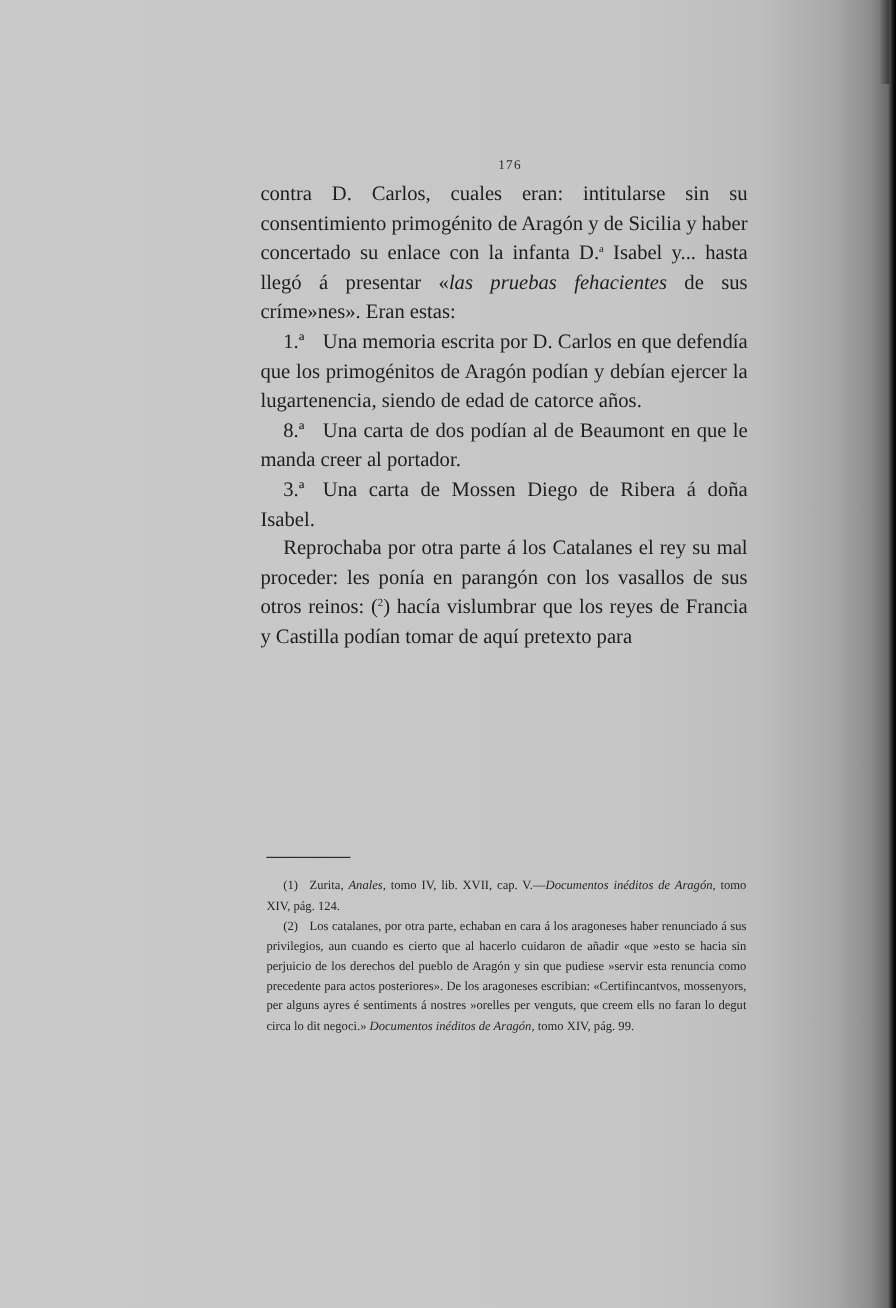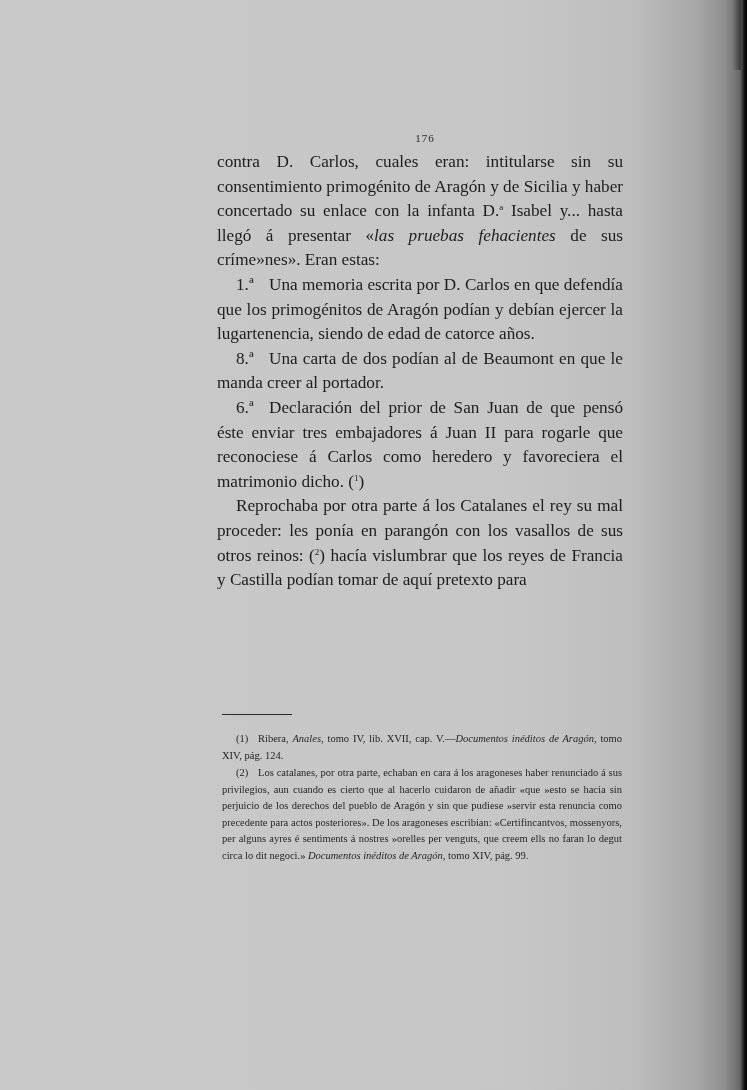--- a/index.html
+++ b/index.html
@@ -52,24 +52,24 @@
   <div class="edge-strip-top"></div>
   <div class="edge-strip"></div>
 
   <div class="page-number">176</div>
 
   <div class="body-text">
     <p class="para"><span>contra D. Carlos, cuales eran: intitularse sin su consentimiento primogénito de Aragón y de Sicilia y haber concertado su enlace con la infanta D.</span><sup>a</sup><span> Isabel y... hasta llegó á presentar «</span><span class="ital">las pruebas fehacientes</span><span> de sus críme»nes». Eran estas:</span></p>
 
     <p class="para indent"><span class="num">1.ª</span><span>Una memoria escrita por D. Carlos en que defendía que los primogénitos de Aragón podían y debían ejercer la lugartenencia, siendo de edad de catorce años.</span></p>
     <p class="para indent"><span class="num">8.ª</span><span>Una carta de dos podían al de Beaumont en que le manda creer al portador.</span></p>
-    <p class="para indent"><span class="num">6.ª</span><span>Declaración del prior de San Juan de que pensó éste enviar tres embajadores á Juan II para rogarle que reconociese á Carlos como heredero y favoreciera el matrimonio dicho. (</span><sup>1</sup><span>)</span></p>
+    <p class="para indent"><span class="num">3.ª</span><span>Una carta de Mossen Diego de Ribera á doña Isabel.</span></p>
 
     <p class="para indent"><span>Reprochaba por otra parte á los Catalanes el rey su mal proceder: les ponía en parangón con los vasallos de sus otros reinos: (</span><sup>2</sup><span>) hacía vislumbrar que los reyes de Francia y Castilla podían tomar de aquí pretexto para</span></p>
   </div>
 
   <div class="rule"></div>
 
   <div class="footnotes">
-    <p class="fn"><span class="fn-mark">(1)</span><span>Ribera, </span><span class="ital">Anales</span><span>, tomo IV, lib. XVII, cap. V.—</span><span class="ital">Documentos inéditos de Aragón</span><span>, tomo XIV, pág. 124.</span></p>
+    <p class="fn"><span class="fn-mark">(1)</span><span>Zurita, </span><span class="ital">Anales</span><span>, tomo IV, lib. XVII, cap. V.—</span><span class="ital">Documentos inéditos de Aragón</span><span>, tomo XIV, pág. 124.</span></p>
     <p class="fn"><span class="fn-mark">(2)</span><span>Los catalanes, por otra parte, echaban en cara á los aragoneses haber renunciado á sus privilegios, aun cuando es cierto que al hacerlo cuidaron de añadir «que »esto se hacia sin perjuicio de los derechos del pueblo de Aragón y sin que pudiese »servir esta renuncia como precedente para actos posteriores». De los aragoneses escribian: «Certifincantvos, mossenyors, per alguns ayres é sentiments á nostres »orelles per venguts, que creem ells no faran lo degut circa lo dit negoci.» </span><span class="ital">Documentos inéditos de Aragón</span><span>, tomo XIV, pág. 99.</span></p>
   </div>
 </div>
 
 </body></html>

